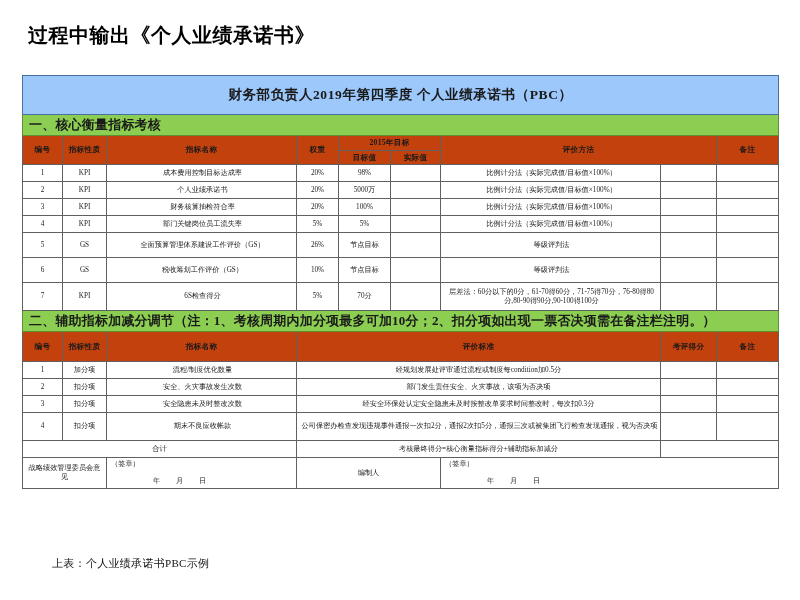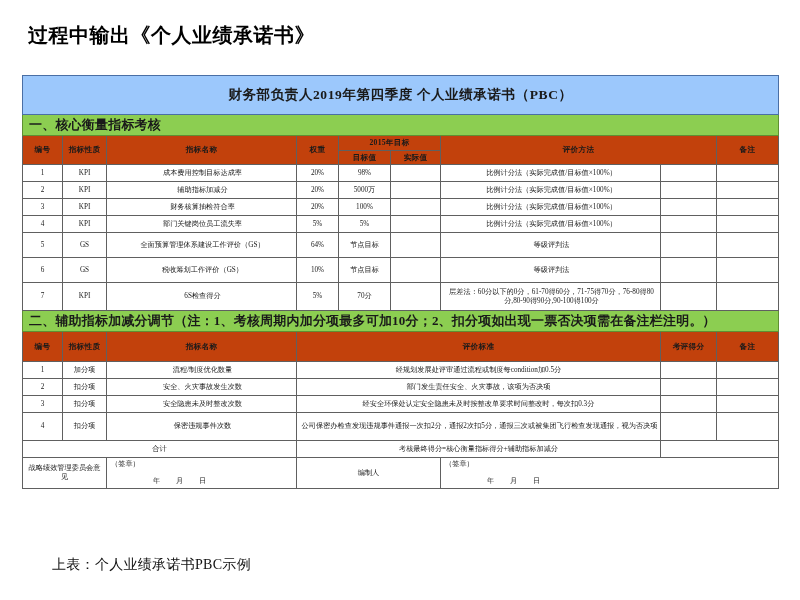--- a/index.html
+++ b/index.html
@@ -84,21 +84,21 @@
   }
   .sign-date{
     display:block;
     margin-top:8px;
     margin-left:42px;
     letter-spacing:7px;
   }
 
   .caption{
     position:absolute;left:52px;top:556px;
-    font-size:14px;
+    font-size:11px;
     letter-spacing:.3px;
     color:#111;
   }
 </style>
 </head>
 <body>
 
 <div class="page">
 
   <div class="slide-title">过程中输出《个人业绩承诺书》</div>
@@ -147,21 +147,21 @@
         <td>20%</td>
         <td>98%</td>
         <td></td>
         <td class="lft">比例计分法（实际完成值/目标值×100%）</td>
         <td></td>
         <td></td>
       </tr>
       <tr class="r">
         <td>2</td>
         <td>KPI</td>
-        <td class="lft">辅助指标加减分</td>
+        <td class="lft">个人业绩承诺书</td>
         <td>20%</td>
         <td>5000万</td>
         <td></td>
         <td class="lft">比例计分法（实际完成值/目标值×100%）</td>
         <td></td>
         <td></td>
       </tr>
       <tr class="r">
         <td>3</td>
         <td>KPI</td>
@@ -181,21 +181,21 @@
         <td>5%</td>
         <td></td>
         <td class="lft">比例计分法（实际完成值/目标值×100%）</td>
         <td></td>
         <td></td>
       </tr>
       <tr class="r-tall">
         <td>5</td>
         <td>GS</td>
         <td class="lft">全面预算管理体系建设工作评价（GS）</td>
-        <td>64%</td>
+        <td>26%</td>
         <td>节点目标</td>
         <td></td>
         <td class="lft">等级评判法</td>
         <td></td>
         <td></td>
       </tr>
       <tr class="r-tall">
         <td>6</td>
         <td>GS</td>
         <td class="lft">税收筹划工作评价（GS）</td>
@@ -251,21 +251,21 @@
         <td>3</td>
         <td>扣分项</td>
         <td class="lft">安全隐患未及时整改次数</td>
         <td colspan="4">经安全环保处认定安全隐患未及时按整改单要求时间整改时，每次扣0.3分</td>
         <td></td>
         <td></td>
       </tr>
       <tr class="r-xtall">
         <td>4</td>
         <td>扣分项</td>
-        <td class="lft">保密违规事件次数</td>
+        <td class="lft">期末不良应收帐款</td>
         <td class="lft" colspan="4">公司保密办检查发现违规事件通报一次扣2分，通报2次扣5分，通报三次或被集团飞行检查发现通报，视为否决项</td>
         <td></td>
         <td></td>
       </tr>
 
       <tr class="r">
         <td colspan="3">合计</td>
         <td colspan="4">考核最终得分=核心衡量指标得分+辅助指标加减分</td>
         <td colspan="2"></td>
       </tr>

